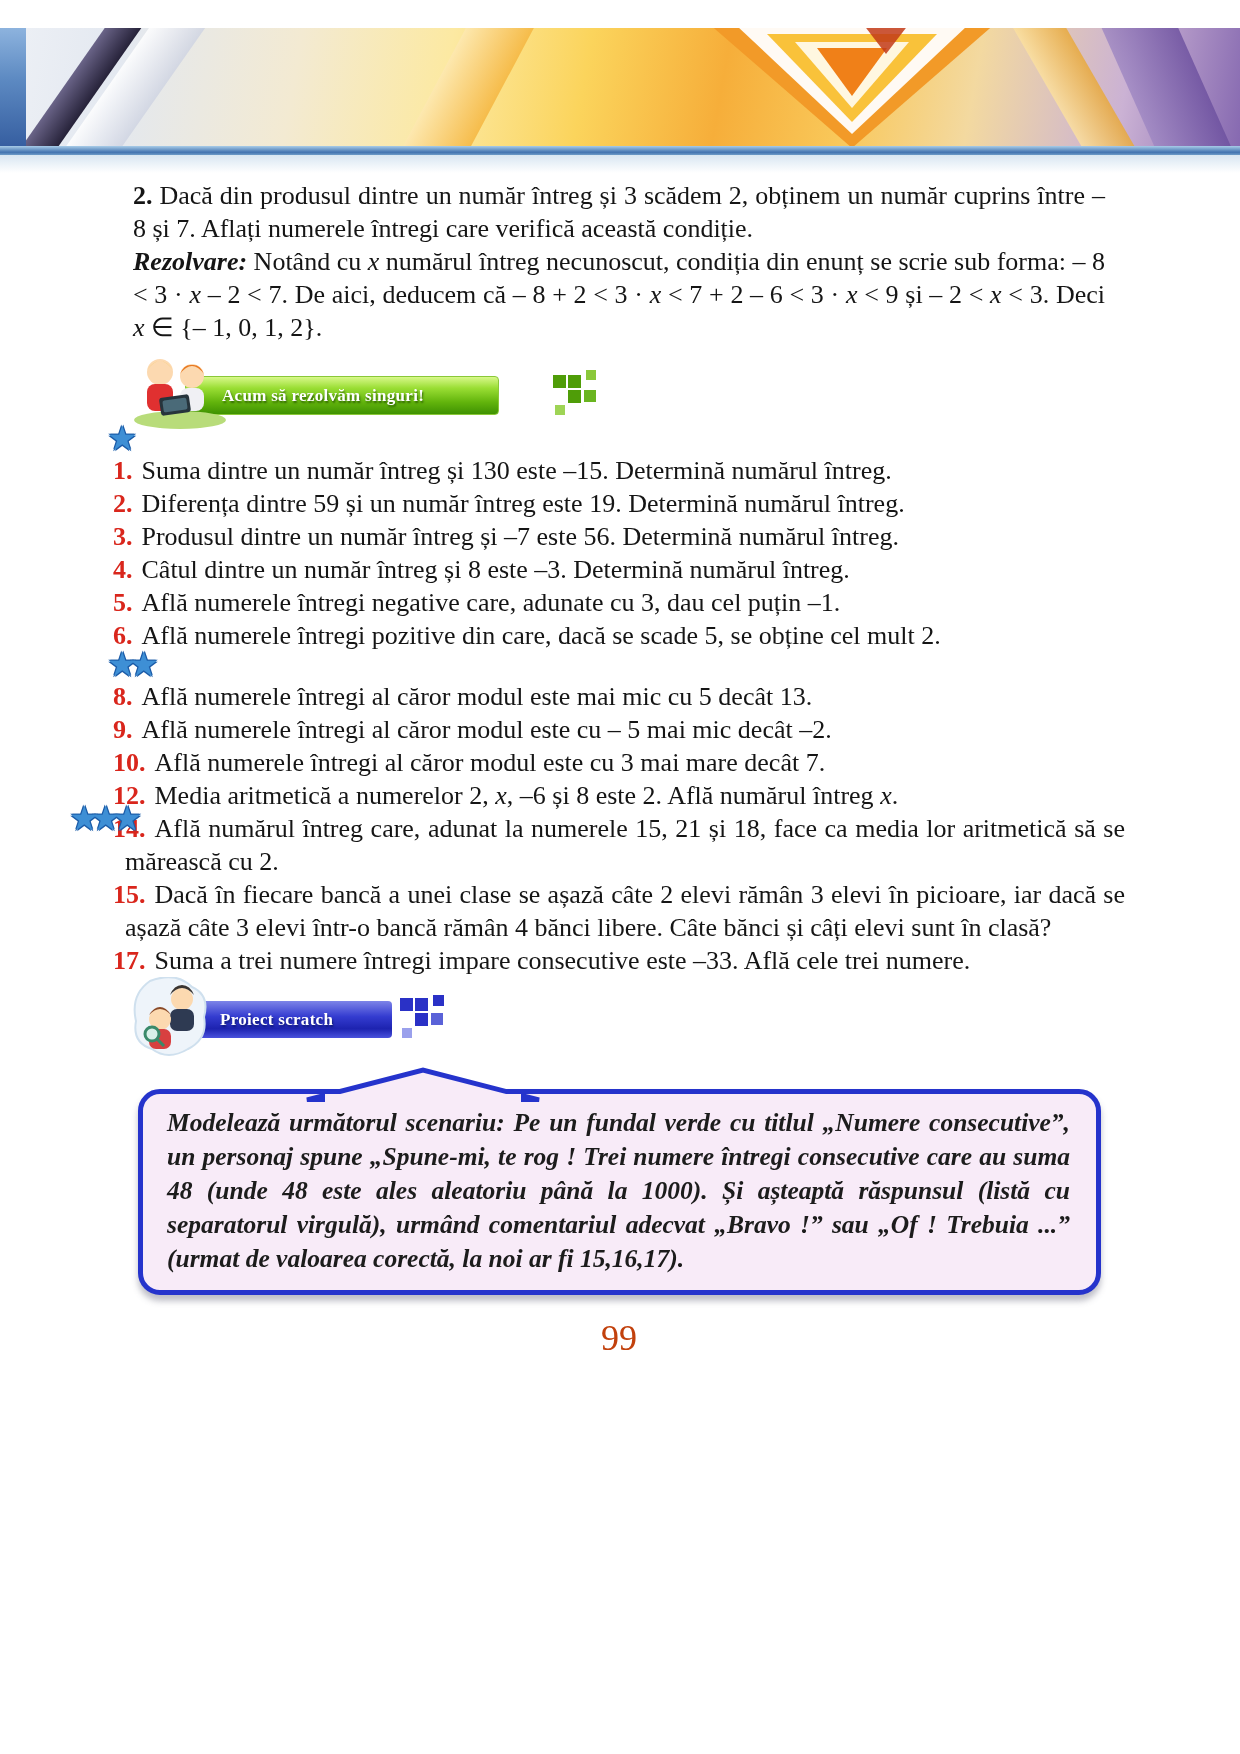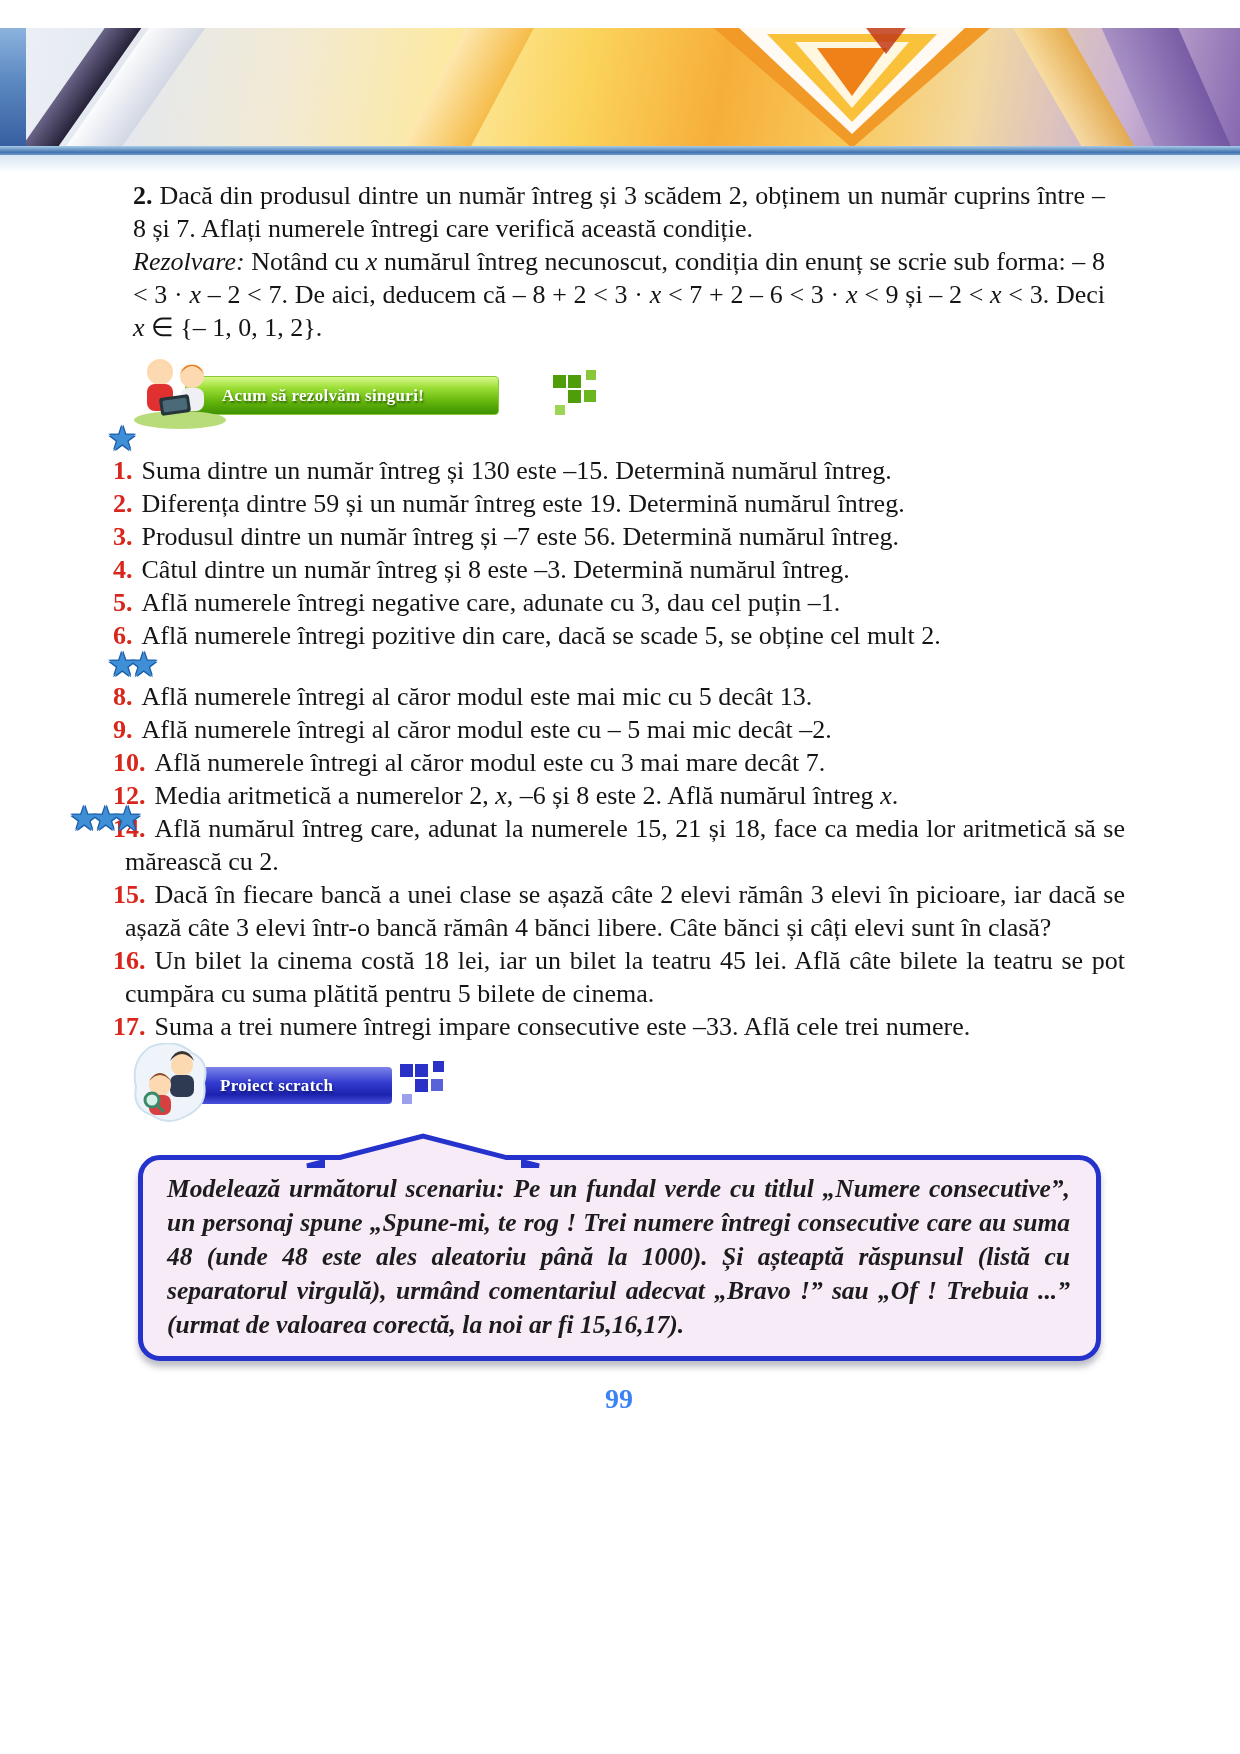--- a/index.html
+++ b/index.html
@@ -31,21 +31,21 @@
       background:linear-gradient(180deg,#8db3de 0%,#5d8ac2 40%,#31599c 100%);}
   .header-strip{position:absolute;left:0;bottom:0;width:100%;height:9px;
       background:linear-gradient(180deg,#a8cce8,#4273b0 70%,#6e9cc8);}
   .header-fade{width:1240px;height:18px;background:linear-gradient(180deg,#d8e6f2,#ffffff);}
   
   .content{padding:0 135px 0 133px;}
   .para{margin:0;text-align:justify;font-size:26px;line-height:33px;}
   .para.first{margin-top:6px;}
   .run-b{font-weight:bold;}
   .run-i{font-style:italic;}
-  .run-bi{font-weight:normal;font-style:italic;}
+  .run-bi{font-weight:bold;font-style:italic;}
   
   .banner{position:relative;}
   .banner-solve{margin-top:32px;margin-left:5px;height:44px;}
   .banner-bar{position:relative;display:flex;align-items:center;border-radius:4px;height:37px;}
   .green-bar{margin-left:47px;width:312px;
       background:linear-gradient(180deg,#d8f88a 0%,#9ade34 30%,#62b40c 68%,#3f9202 100%);
       border:1px solid #8ac838;}
   .banner-label{font-family:Liberation Serif, serif;font-weight:bold;color:#ffffff;
       font-size:17px;letter-spacing:.3px;white-space:nowrap;}
   .green-bar .banner-label{padding-left:36px;text-shadow:1px 2px 2px rgba(40,90,0,.85);}
@@ -69,21 +69,21 @@
   .blue-bar .banner-label{padding-left:24px;text-shadow:1px 2px 2px rgba(10,20,100,.75);}
   .banner-kids2{position:absolute;left:-8px;top:-24px;z-index:2;}
   
   .bubble{position:relative;margin:42px 4px 0 5px;background:#f8ebf8;border:5px solid #2533cc;
       border-radius:22px;padding:12px 26px 14px 24px;
       box-shadow:0 6px 6px rgba(110,110,130,.45);font-weight:bold;}
   .bubble-pointer{position:absolute;top:-28px;left:160px;}
   .bubble-text{margin:0;font-style:italic;font-size:25.5px;line-height:34px;
       text-align:justify;color:#1c1c1c;}
   
-  .page-number{margin-top:22px;text-align:center;font-size:28px;font-weight:bold;color:#3b82f6;}
+  .page-number{margin-top:22px;text-align:center;font-size:36px;font-weight:normal;color:#c2410c;}
 </style>
 </head>
 <body>
 
 <div class="page">
 
   <div class="header-art">
     <div class="beam b1"></div>
     <div class="beam b2"></div>
     <div class="beam b3"></div>
@@ -140,21 +140,20 @@
         <div class="ex-item"><span class="ex-num">4.</span><span>Câtul dintre un număr întreg și 8 este –3. Determină numărul întreg.</span></div>
         <div class="ex-item"><span class="ex-num">5.</span><span>Află numerele întregi negative care, adunate cu 3, dau cel puțin –1.</span></div>
         <div class="ex-item"><span class="ex-num">6.</span><span>Află numerele întregi pozitive din care, dacă se scade 5, se obține cel mult 2.</span></div>
         <div class="stars-row">★★</div>
         <div class="ex-item"><span class="ex-num">8.</span><span>Află numerele întregi al căror modul este mai mic cu 5 decât 13.</span></div>
         <div class="ex-item"><span class="ex-num">9.</span><span>Află numerele întregi al căror modul este cu – 5 mai mic decât –2.</span></div>
         <div class="ex-item"><span class="ex-num">10.</span><span>Află numerele întregi al căror modul este cu 3 mai mare decât 7.</span></div>
         <div class="ex-item"><span class="ex-num">12.</span><span>Media aritmetică a numerelor 2, </span><span class="run-i">x</span><span>, –6 și 8 este 2. Află numărul întreg </span><span class="run-i">x</span><span>.</span></div>
         <div class="ex-item"><span class="stars-overlay">★★★</span><span class="ex-num">14.</span><span>Află numărul întreg care, adunat la numerele 15, 21 și 18, face ca media lor aritmetică să se mărească cu 2.</span></div>
         <div class="ex-item"><span class="ex-num">15.</span><span>Dacă în fiecare bancă a unei clase se așază câte 2 elevi rămân 3 elevi în picioare, iar dacă se așază câte 3 elevi într-o bancă rămân 4 bănci libere. Câte bănci și câți elevi sunt în clasă?</span></div>
-        <div class="ex-item"><span class="ex-num">16.</span><span>Un bilet la cinema costă 18 lei, iar un bilet la teatru 45 lei. Află câte bilete la teatru se pot cumpăra cu suma plătită pentru 5 bilete de cinema.</span></div>
         <div class="ex-item"><span class="ex-num">17.</span><span>Suma a trei numere întregi impare consecutive este –33. Află cele trei numere.</span></div>
       </div>
 
     <div class="banner banner-scratch">
       <div class="banner-kids2">
         <svg width="86" height="84" viewBox="0 0 86 84">
           <path d="M20 4 Q46 -6 62 10 Q80 18 74 40 Q78 62 58 72 Q38 84 22 72 Q2 66 6 44 Q0 18 20 4Z" fill="#eef4fa" stroke="#cfe0ee" stroke-width="2"></path>
           <circle cx="52" cy="22" r="11" fill="#fcd9b0"></circle>
           <path d="M40 18 Q52 4 64 18 Q60 8 52 8 Q44 8 40 18Z" fill="#3a3430"></path>
           <rect x="40" y="32" width="24" height="22" rx="7" fill="#2e3a52"></rect>

